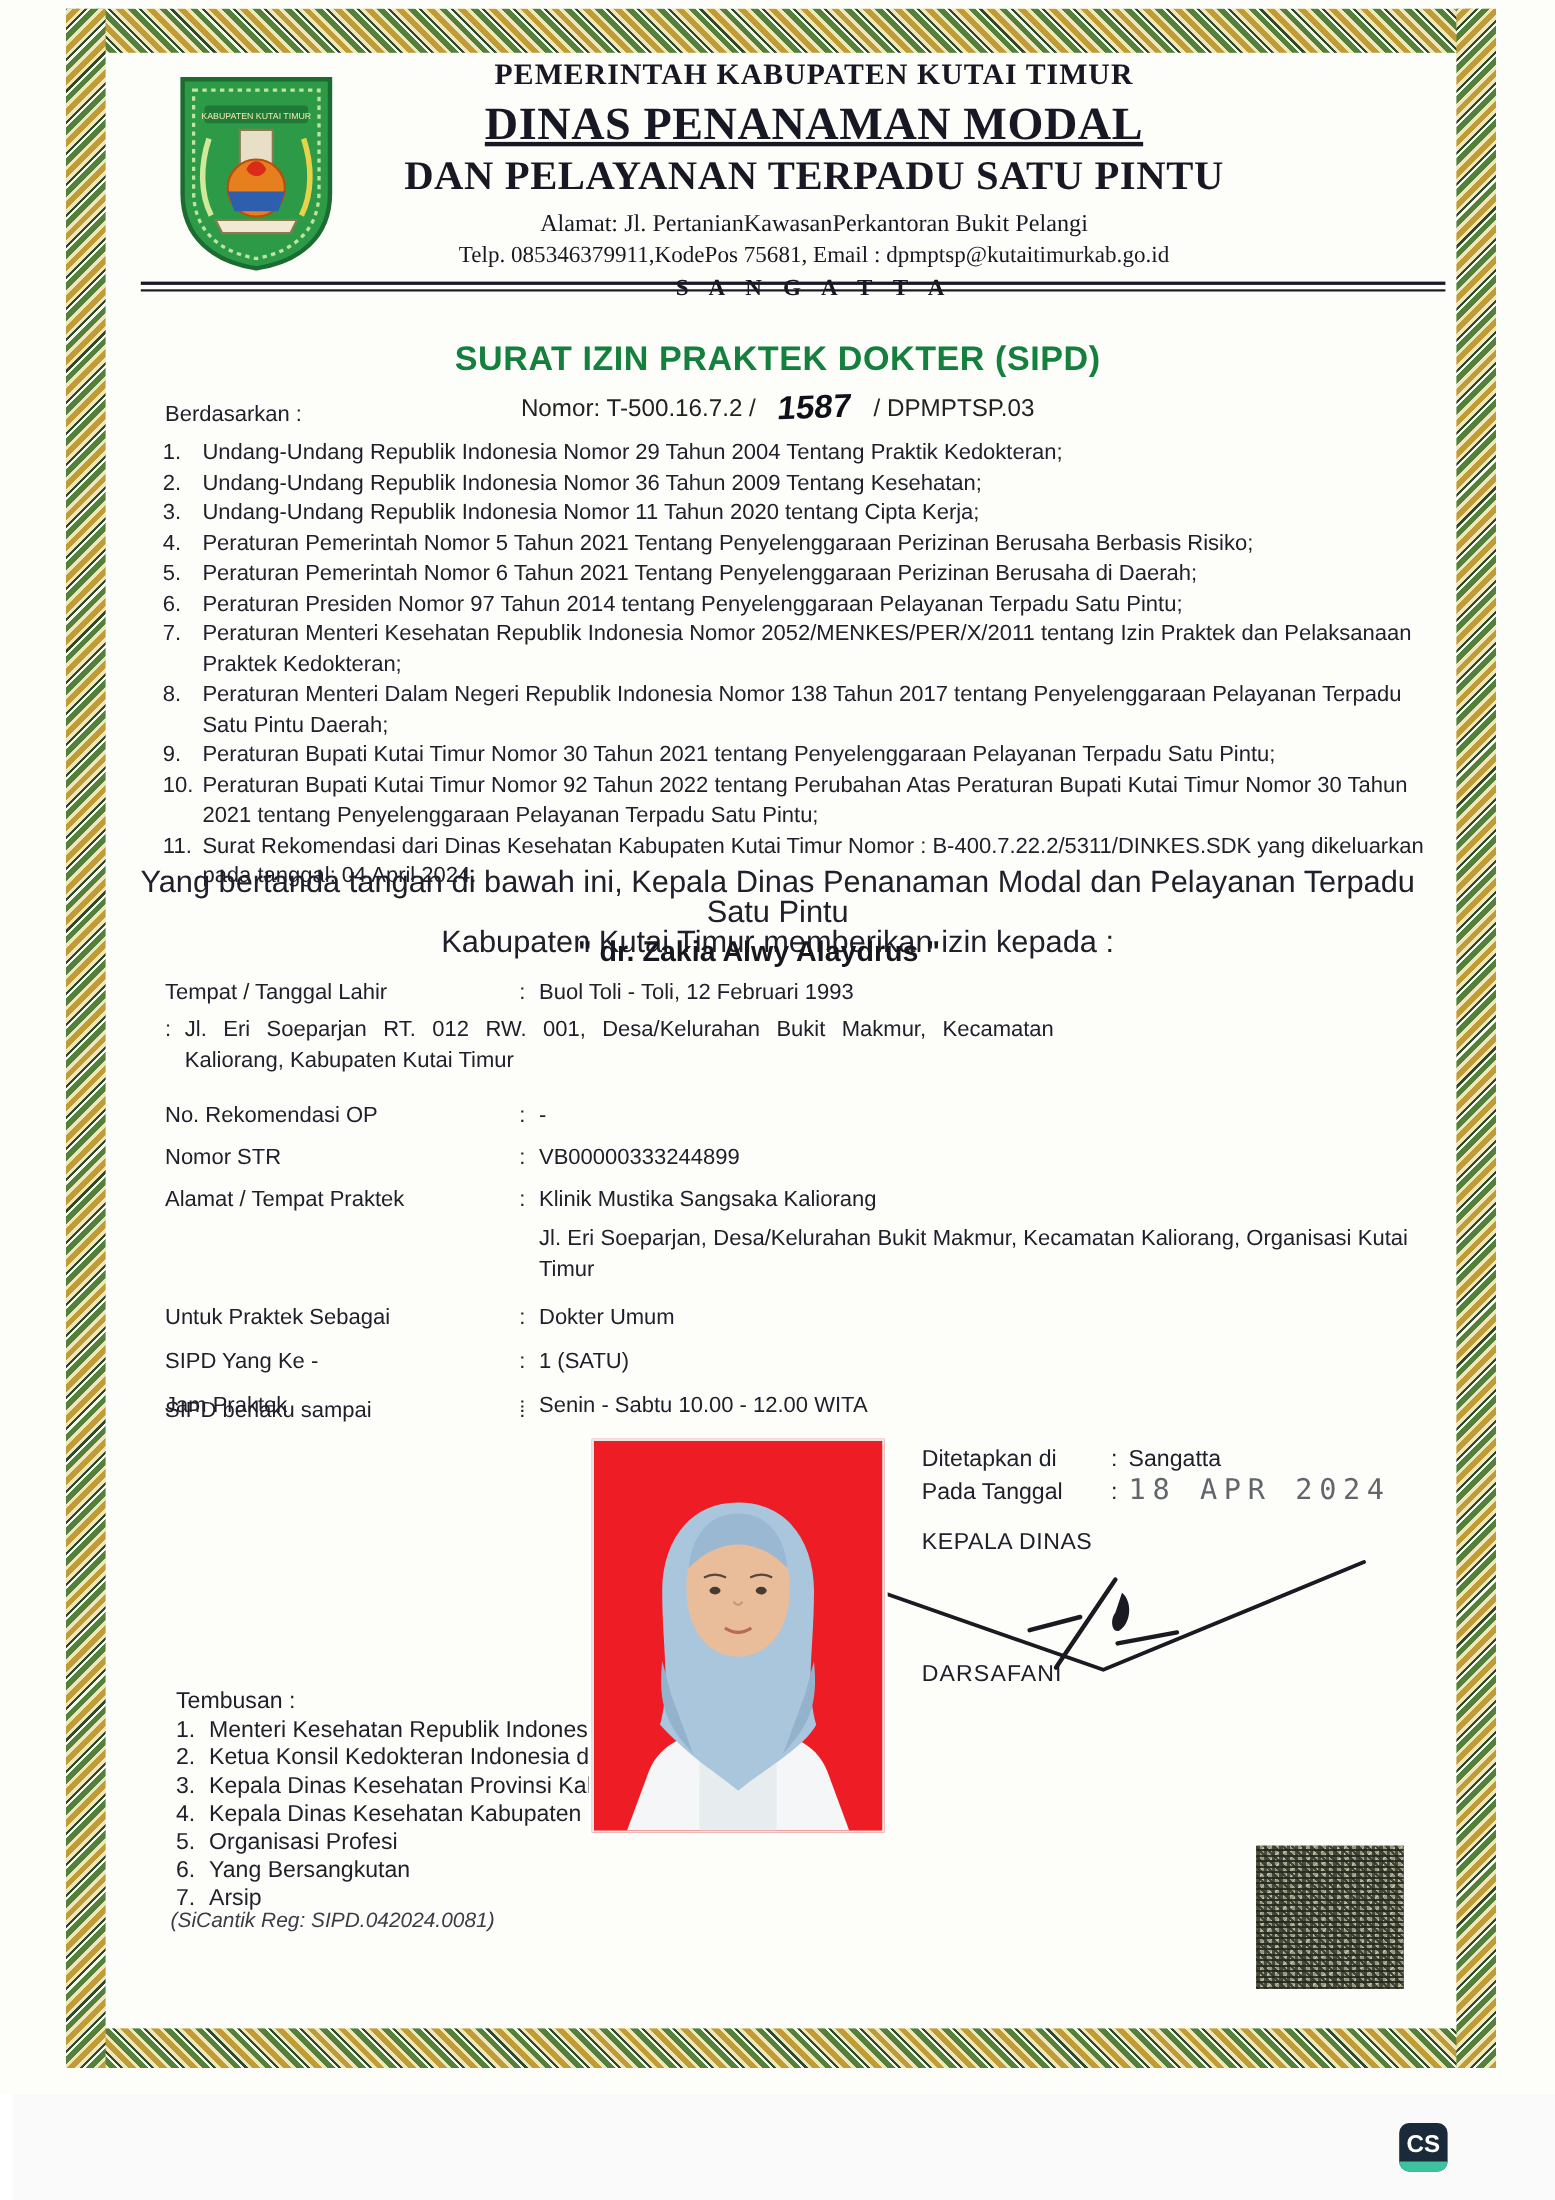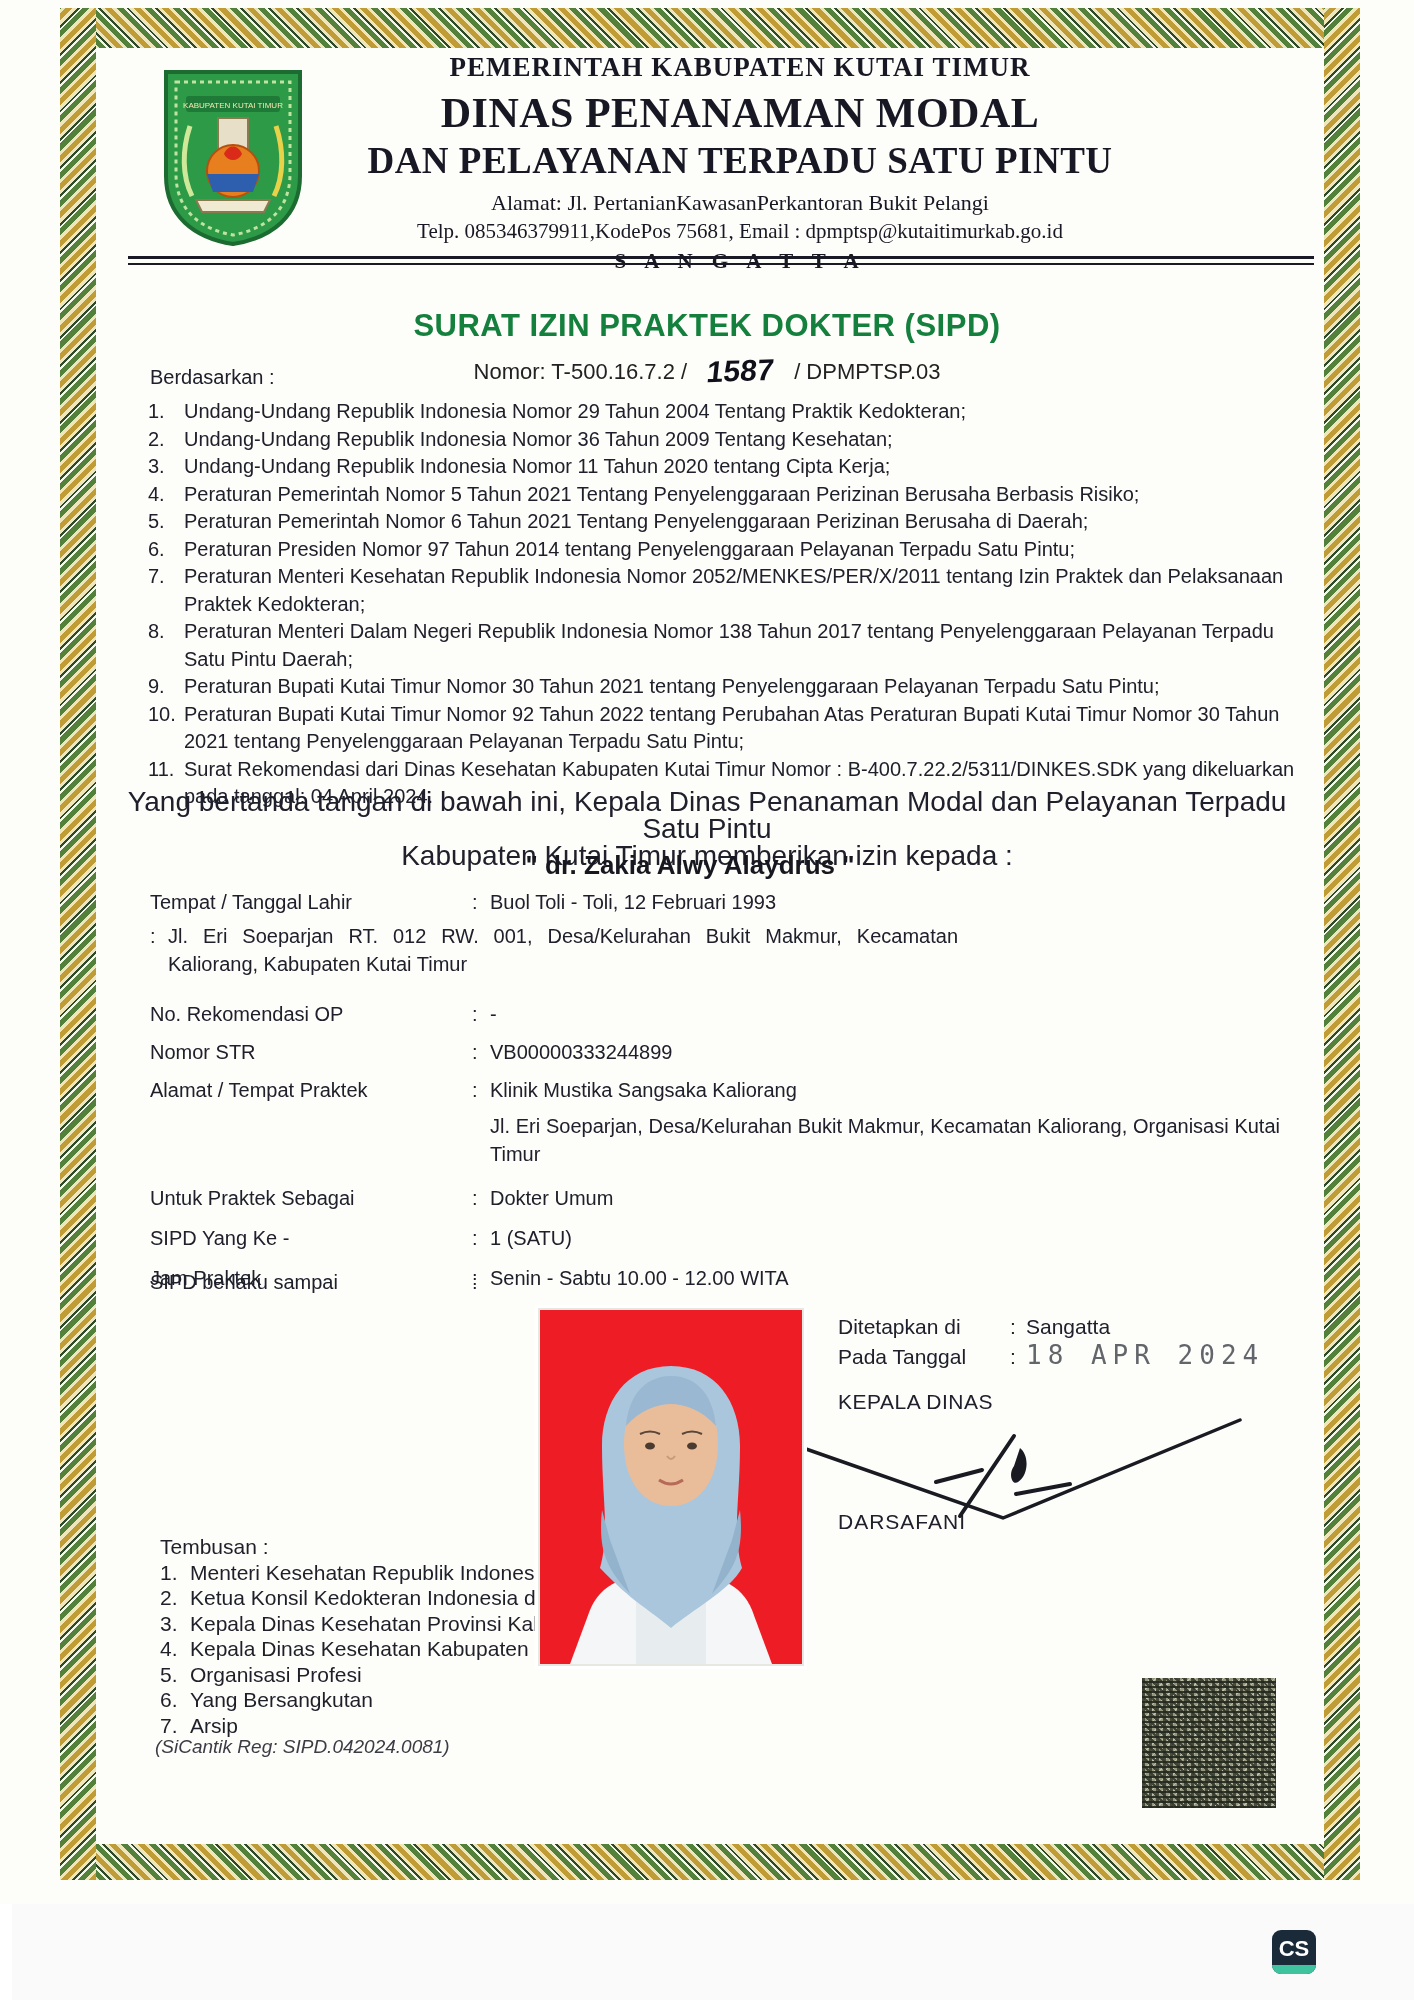--- a/index.html
+++ b/index.html
@@ -14,21 +14,21 @@
   .band-top{left:60px;top:8px;width:1300px;height:40px;}
   .band-bottom{left:60px;top:1844px;width:1300px;height:36px;}
   .band-left{left:60px;top:8px;width:36px;height:1872px;}
   .band-right{left:1324px;top:8px;width:36px;height:1872px;}
 
   
   .seal{position:absolute;left:152px;top:66px;width:162px;height:182px;text-align:center;}
   .hdr{position:absolute;left:260px;top:52px;width:960px;text-align:center;
        font-family:"Liberation Serif", serif;color:#181824;}
   .hdr .gov{font-size:27px;font-weight:bold;letter-spacing:1px;}
-  .hdr .ag1{font-size:42px;font-weight:bold;margin-top:6px;letter-spacing:0.5px;}
+  .hdr .ag1{font-size:42px;font-weight:bold;margin-top:6px;letter-spacing:0.5px;text-decoration:underline;}
   .hdr .ag2{font-size:37px;font-weight:bold;margin-top:2px;letter-spacing:0.5px;}
   .hdr .adr{font-size:22px;margin-top:8px;}
   .hdr .tel{font-size:21px;margin-top:3px;}
   .hdr .city{font-size:21px;font-weight:bold;margin-top:5px;letter-spacing:7px;}
   .rule{position:absolute;left:128px;top:256px;width:1186px;height:4px;
         border-top:3px solid #1a1a26;border-bottom:2px solid #1a1a26;}
 
   
   .title{position:absolute;left:0;top:308px;width:1414px;text-align:center;}
   .title .t1{font-size:31px;font-weight:600;letter-spacing:0.5px;color:#15803d;}

